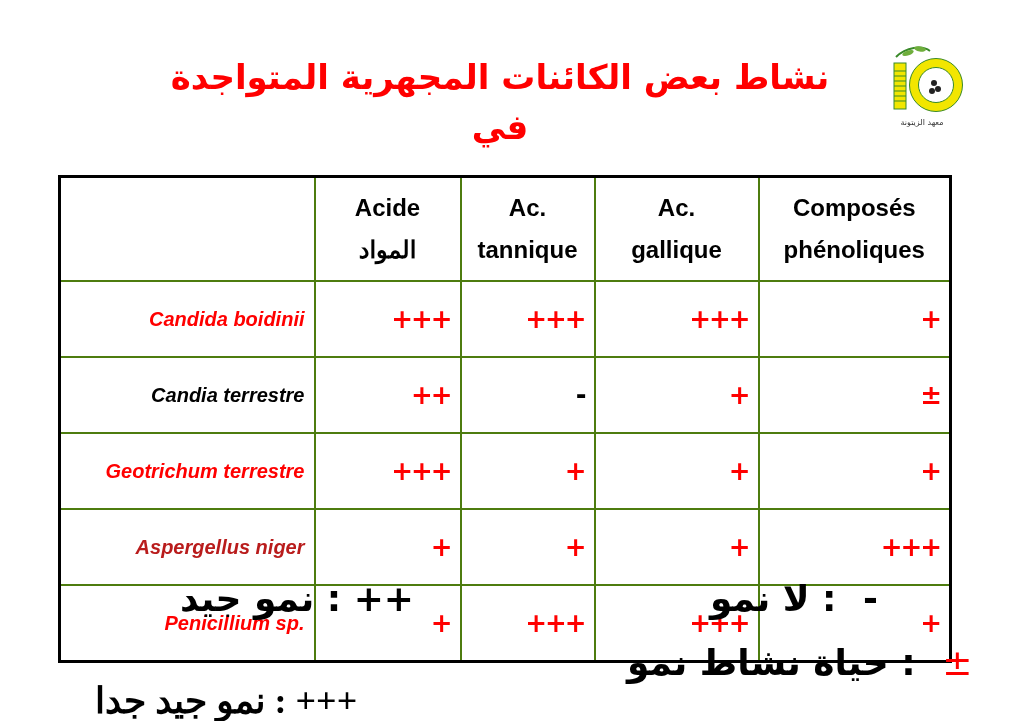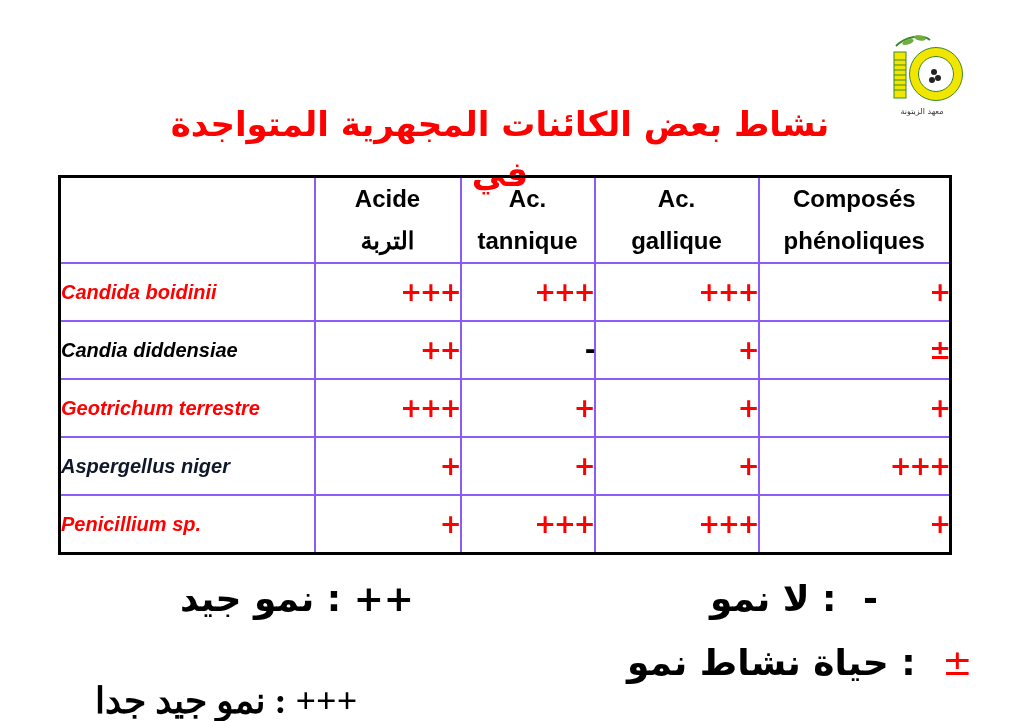--- a/index.html
+++ b/index.html
@@ -1,24 +1,24 @@
 <!DOCTYPE html>
 <html><head>
 <meta charset="utf-8">
 <style>
   html, body { margin:0; padding:0; background:#ffffff; }
   body { width:1033px; height:721px; position:relative; overflow:hidden; font-family:"Liberation Sans", sans-serif; }
   .title { position:absolute; left:150px; top:52px; width:700px; text-align:center; direction:rtl;
-    color:#ff0000; font-family:"DejaVu Sans", sans-serif; font-weight:bold; font-size:34px; line-height:50px; letter-spacing:-0.5px;margin-top:47px; }
-  .logo { position:absolute; left:878px; top:32px; width:88px; height:88px; }
+    color:#ff0000; font-family:"DejaVu Sans", sans-serif; font-weight:bold; font-size:34px; line-height:50px; letter-spacing:-0.5px; }
+  .logo { position:absolute; left:878px; top:43px; width:88px; height:88px; }
   table.grid { position:absolute; left:58px; top:175px; border-collapse:collapse; }
-  table.grid td, table.grid th { border:2px solid #8b5cf6; padding:0; }
+  table.grid td, table.grid th { border:2px solid #4d7c0f; padding:9px; }
   table.grid { border:3px solid #000; }
   th { font-family:"Liberation Sans", sans-serif; font-weight:bold; font-size:24px; color:#000; text-align:center; line-height:42px; height:84px; }
-  td.name { font-family:"Liberation Sans", sans-serif; font-weight:bold; font-style:italic; font-size:20px; padding-left:8px; text-align:left; height:56px; }
+  td.name { font-family:"Liberation Sans", sans-serif; font-weight:bold; font-style:italic; font-size:20px; padding-left:8px; text-align:right; height:56px; }
   td.val { text-align:right; padding-right:8px; font-family:"DejaVu Sans", sans-serif; font-weight:bold; font-size:26px; color:#ff0000; letter-spacing:-2px; vertical-align:middle; }
   td.val.black { color:#000; }
   .pm { font-weight:normal; font-size:26px; letter-spacing:0; }
   .legend { position:absolute; font-family:"DejaVu Sans", sans-serif; font-weight:bold; font-size:36px; color:#000; white-space:nowrap; }
   .legend .sym { display:inline-block; }
   .legend .red { color:#ff0000; font-weight:normal; }
 </style>
 </head>
 <body>
 
@@ -58,21 +58,21 @@
       <col style="width:146px">
       <col style="width:134px">
       <col style="width:164px">
       <col style="width:192px">
   </colgroup>
   <tbody>
       <tr>
     <th></th>
     <th>
           <div>Acide</div>
-          <div>التربة</div>
+          <div>المواد</div>
         </th>
     <th>
           <div>Ac.</div>
           <div>tannique</div>
         </th>
     <th>
           <div>Ac.</div>
           <div>gallique</div>
         </th>
     <th>
@@ -81,35 +81,35 @@
         </th>
   </tr>
   <tr>
     <td class="name" style="color:#ff0000">Candida boidinii</td>
     <td class="val">+++</td>
     <td class="val">+++</td>
     <td class="val">+++</td>
     <td class="val">+</td>
   </tr>
   <tr>
-    <td class="name" style="color:#000000">Candia diddensiae</td>
+    <td class="name" style="color:#000000">Candia terrestre</td>
     <td class="val">++</td>
     <td class="val black">-</td>
     <td class="val">+</td>
     <td class="val pm">±</td>
   </tr>
   <tr>
     <td class="name" style="color:#ff0000">Geotrichum terrestre</td>
     <td class="val">+++</td>
     <td class="val">+</td>
     <td class="val">+</td>
     <td class="val">+</td>
   </tr>
   <tr>
-    <td class="name" style="color:#0f172a">Aspergellus niger</td>
+    <td class="name" style="color:#b91c1c">Aspergellus niger</td>
     <td class="val">+</td>
     <td class="val">+</td>
     <td class="val">+</td>
     <td class="val">+++</td>
   </tr>
   <tr>
     <td class="name" style="color:#ff0000">Penicillium sp.</td>
     <td class="val">+</td>
     <td class="val">+++</td>
     <td class="val">+++</td>

